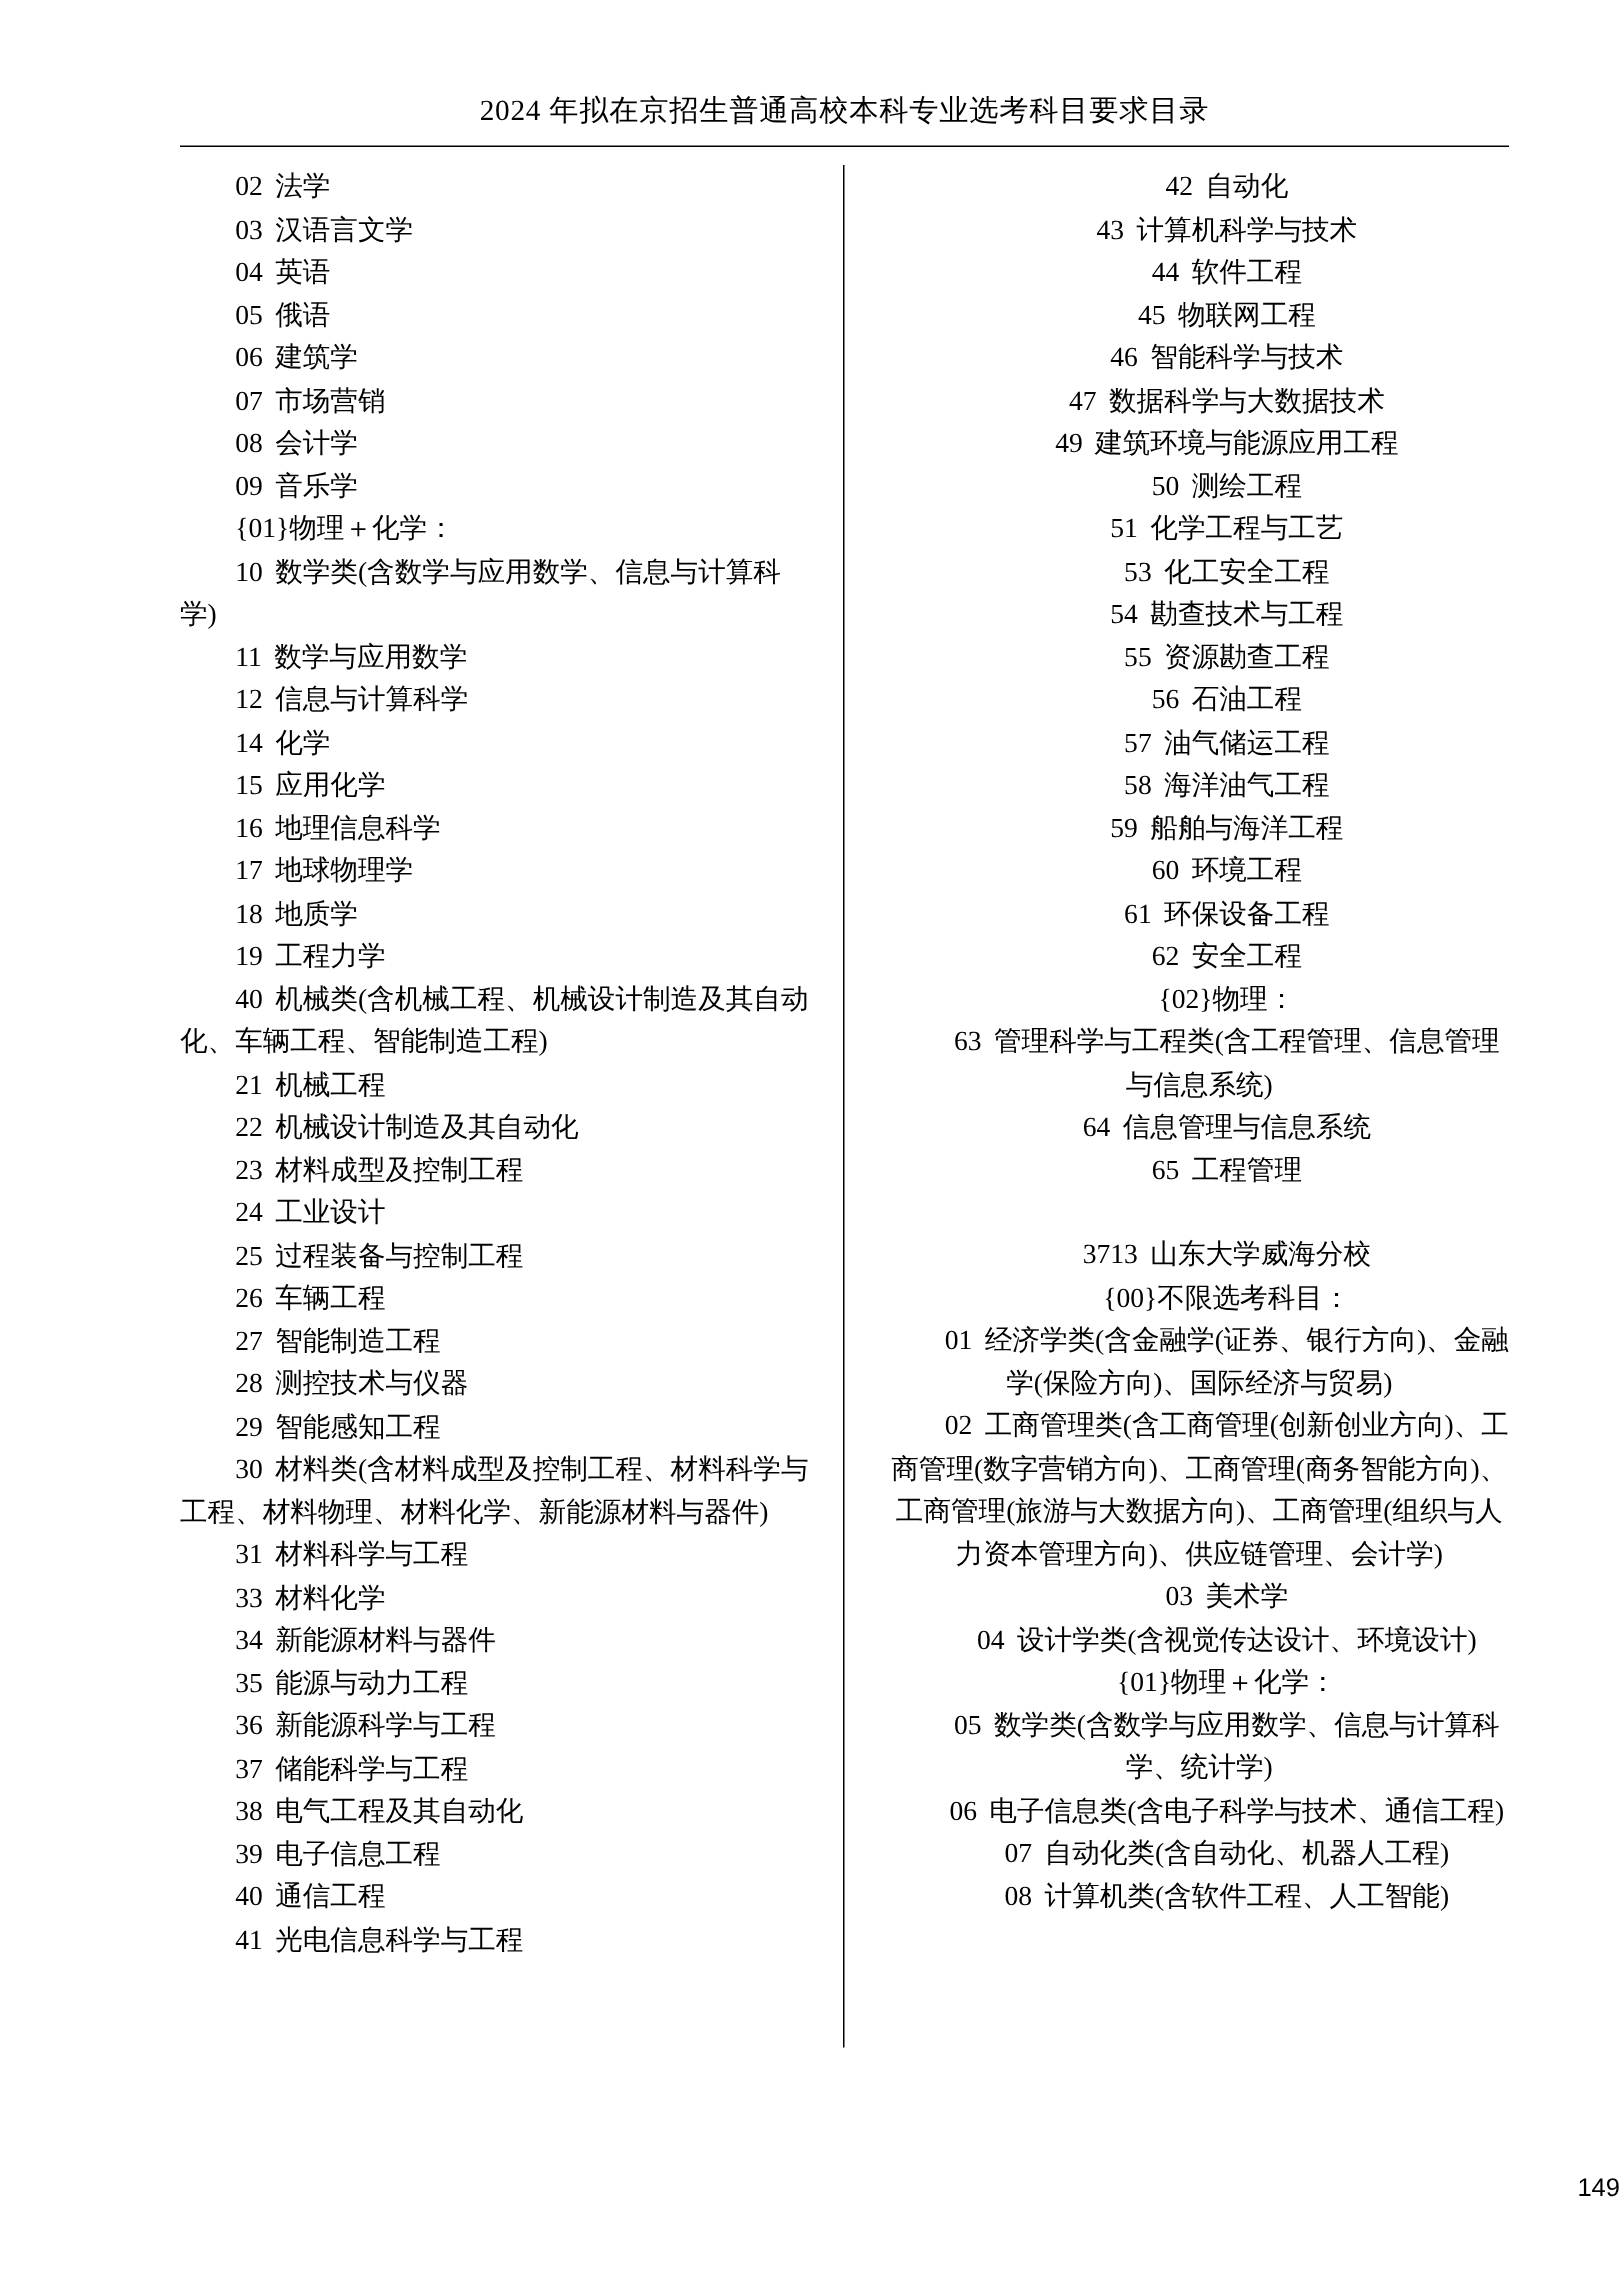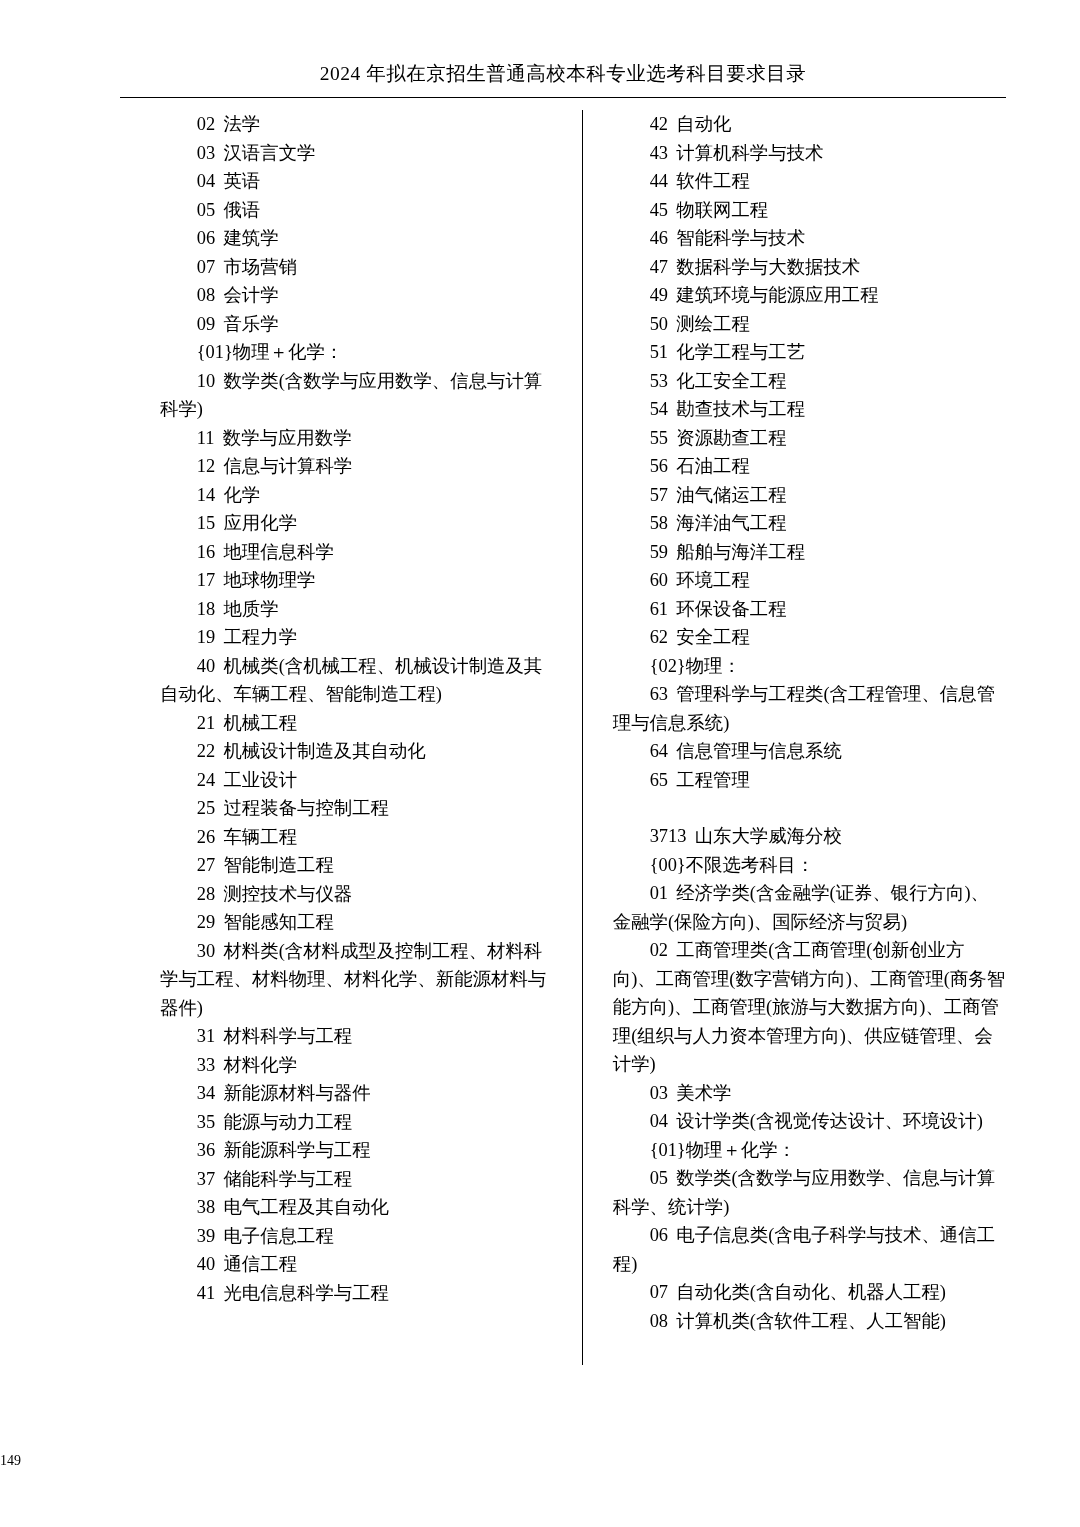--- a/index.html
+++ b/index.html
@@ -45,24 +45,24 @@
   }
   .col {
     width: 50%;
     box-sizing: border-box;
     font-size: 18.4px;
     line-height: 28.5px;
   }
   .col-left {
     padding-right: 22px;
     border-right: 1px solid #000;
-    margin-left: 40px;
   }
   .col-right {
     padding-left: 30px;
+    text-align: center;
   }
   .entry {
     text-indent: 2em;
     margin: 0;
     padding: 0;
     white-space: normal;
   }
   .entry .num {
     margin-right: 0.45em;
   }
@@ -80,23 +80,23 @@
     margin-right: 0.45em;
   }
   .spacer {
     height: 28px;
   }
   .footer {
     position: absolute;
     left: 0;
     right: 0;
     bottom: 58px;
-    text-align: left;
-    font-size: 14px;
-    font-family: Liberation Serif, serif;
+    text-align: right;
+    font-size: 17px;
+    font-family: Liberation Sans, sans-serif;
   }
 </style>
 </head>
 <body>
 
 <div class="page">
 
   <div class="header">2024 年拟在京招生普通高校本科专业选考科目要求目录</div>
   <hr class="header-rule">
 
@@ -116,20 +116,21 @@
         <div class="entry"><span class="num">12</span><span>信息与计算科学</span></div>
         <div class="entry"><span class="num">14</span><span>化学</span></div>
         <div class="entry"><span class="num">15</span><span>应用化学</span></div>
         <div class="entry"><span class="num">16</span><span>地理信息科学</span></div>
         <div class="entry"><span class="num">17</span><span>地球物理学</span></div>
         <div class="entry"><span class="num">18</span><span>地质学</span></div>
         <div class="entry"><span class="num">19</span><span>工程力学</span></div>
         <div class="entry"><span class="num">40</span><span>机械类(含机械工程、机械设计制造及其自动化、车辆工程、智能制造工程)</span></div>
         <div class="entry"><span class="num">21</span><span>机械工程</span></div>
         <div class="entry"><span class="num">22</span><span>机械设计制造及其自动化</span></div>
+        <div class="entry"><span class="num">23</span><span>材料成型及控制工程</span></div>
         <div class="entry"><span class="num">24</span><span>工业设计</span></div>
         <div class="entry"><span class="num">25</span><span>过程装备与控制工程</span></div>
         <div class="entry"><span class="num">26</span><span>车辆工程</span></div>
         <div class="entry"><span class="num">27</span><span>智能制造工程</span></div>
         <div class="entry"><span class="num">28</span><span>测控技术与仪器</span></div>
         <div class="entry"><span class="num">29</span><span>智能感知工程</span></div>
         <div class="entry"><span class="num">30</span><span>材料类(含材料成型及控制工程、材料科学与工程、材料物理、材料化学、新能源材料与器件)</span></div>
         <div class="entry"><span class="num">31</span><span>材料科学与工程</span></div>
         <div class="entry"><span class="num">33</span><span>材料化学</span></div>
         <div class="entry"><span class="num">34</span><span>新能源材料与器件</span></div>

